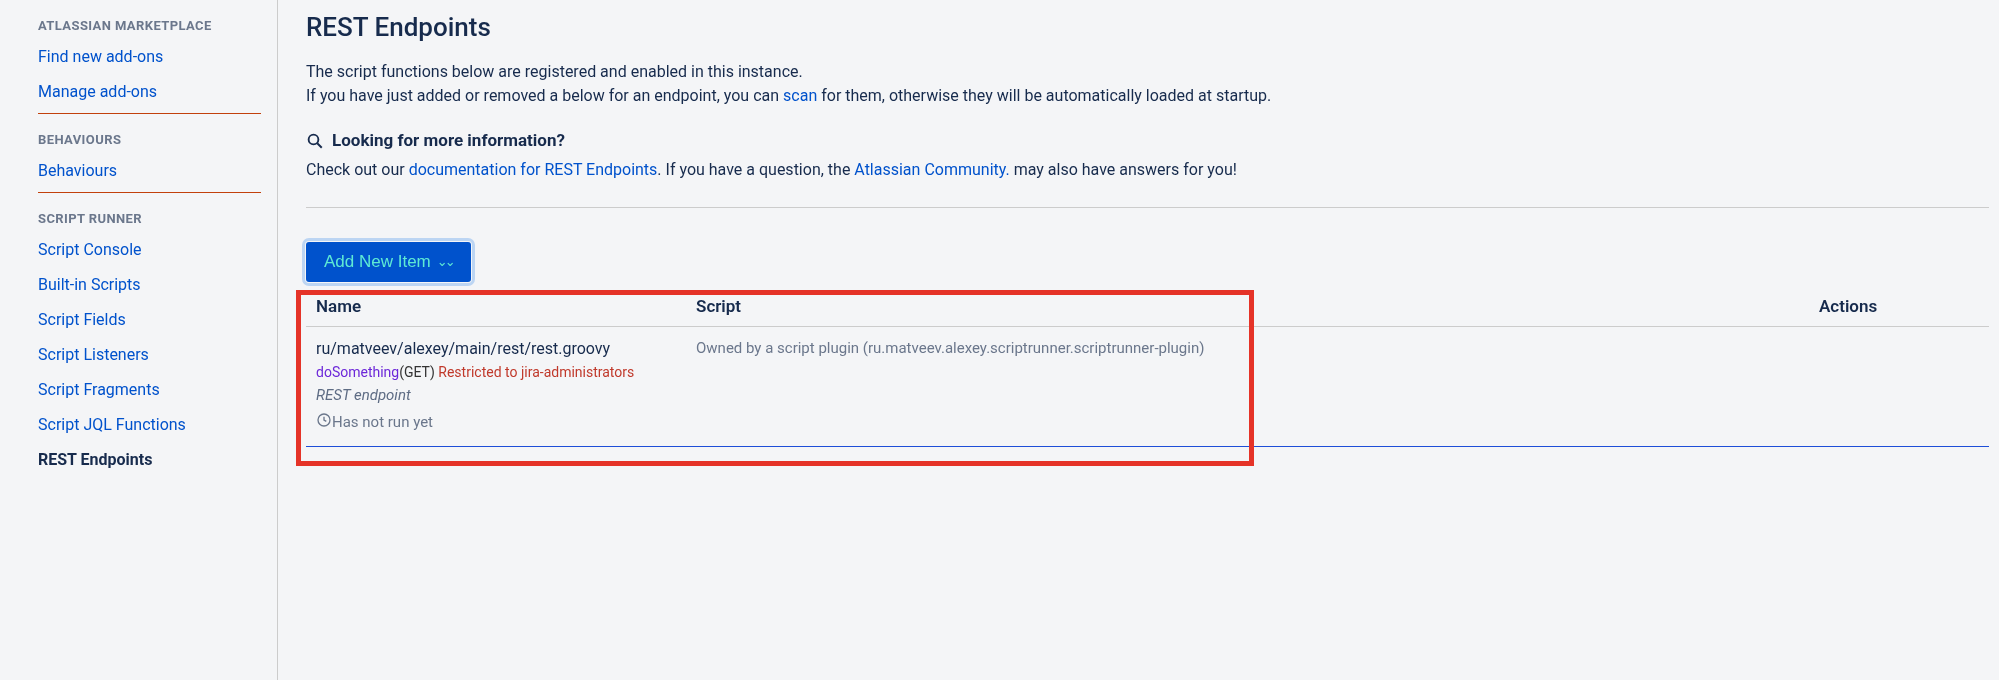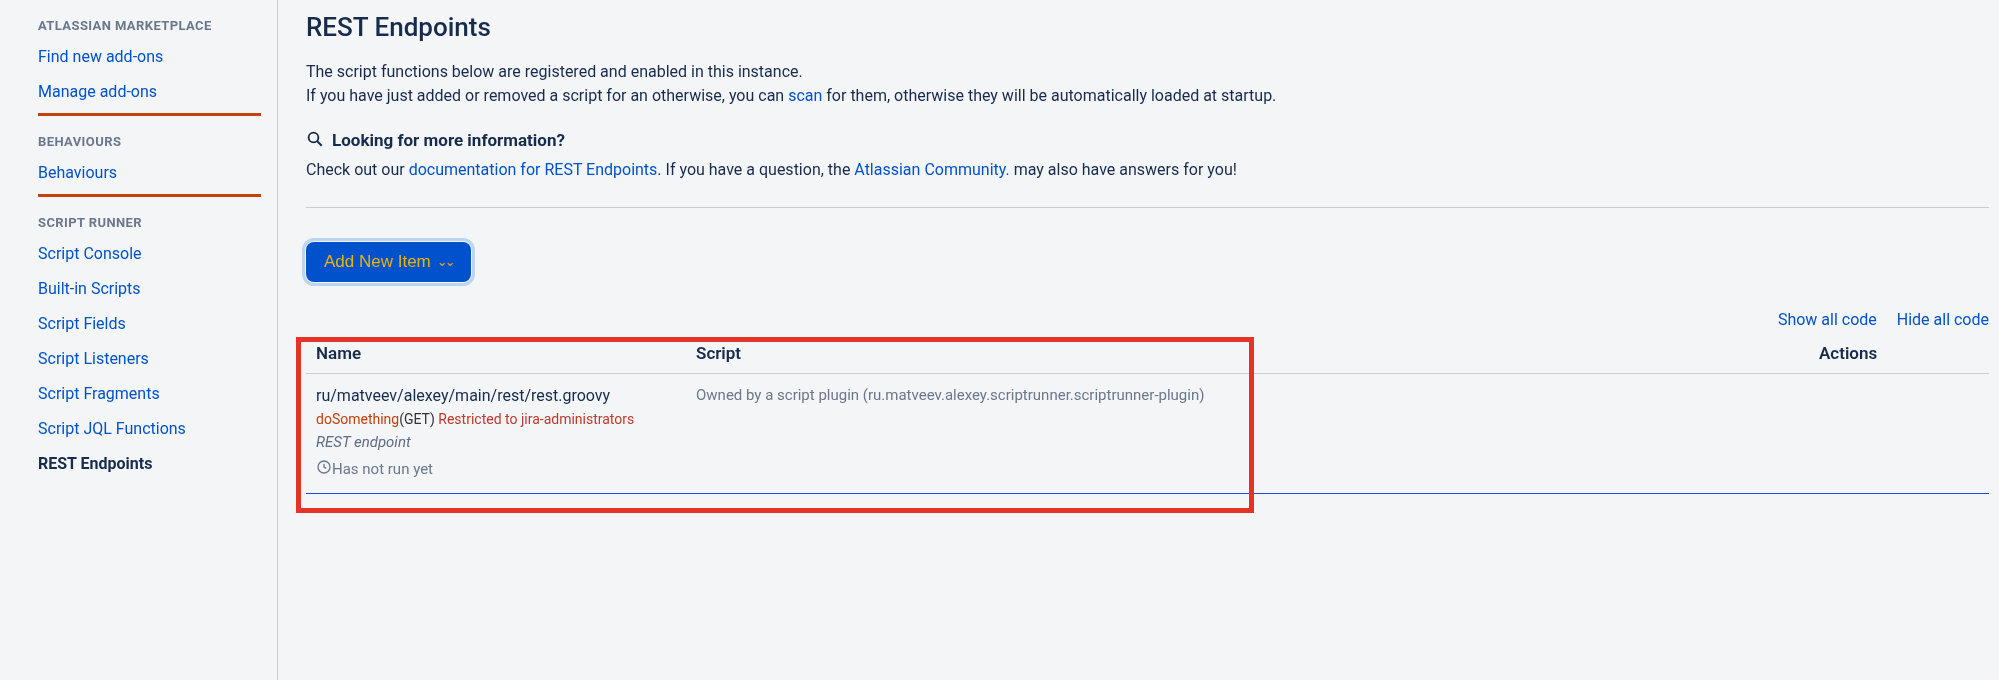--- a/index.html
+++ b/index.html
@@ -9,21 +9,21 @@
       color: #172b4d;
       font-size: 14px;
     }
     .layout { display: flex; width: 1999px; height: 680px; margin-left: 18px; }
     .sidebar {
       width: 260px;
       padding: 0 16px 0 20px;
       border-right: 1px solid #ccc;
       background: #f4f5f7;
     }
-    .sidebar-section { border-top: 3px solid #c2410c; padding: 8px 0 4px; }
+    .sidebar-section { border-top: 1px solid #c2410c; padding: 8px 0 4px; }
     .sidebar-section:first-child { border-top: none; }
     .sidebar-heading {
       font-size: 13px;
       font-weight: 700;
       color: #6b778c;
       letter-spacing: 0.4px;
       padding: 10px 0 6px;
     }
     .sidebar-item {
       display: block;
@@ -33,34 +33,34 @@
       font-weight: 400;
       cursor: pointer;
     }
     .sidebar-item.active { color: #172b4d; font-weight: 700; }
 
     .main { flex: 1; padding: 12px 28px 0 28px; overflow: hidden; }
     .page-title { font-size: 26px; font-weight: 500; color: #172b4d; margin-bottom: 18px; }
     .intro p { font-size: 16px; color: #172b4d; line-height: 1.5; }
     .intro a { color: #0052cc; text-decoration: none; }
 
-    .info-heading { display: flex; align-items: flex-start; gap: 8px; margin-top: 22px; }
+    .info-heading { display: flex; align-items: flex-end; gap: 8px; margin-top: 22px; }
     .info-heading .icon { width: 18px; height: 18px; color: #172b4d; }
     .info-heading .txt { font-size: 17px; font-weight: 700; }
     .info-text { font-size: 16px; margin-top: 10px; }
     .info-text a { color: #0052cc; text-decoration: none; }
 
     .hr { border: none; border-top: 1px solid #ccc; margin-top: 28px; }
 
     .btn-row { margin-top: 34px; }
     .add-btn {
       display: inline-flex; align-items: center; gap: 6px;
-      background: #0052cc; color: #eab308;
+      background: #0052cc; color: #5eead4;
       font-size: 17px; font-weight: 500;
-      border: none; padding: 10px 18px; border-radius: 8px;
+      border: none; padding: 10px 18px; border-radius: 3px;
       outline: 3px solid #bcd5f3; outline-offset: 1px;
       cursor: pointer;
     }
     .add-btn .chev { font-size: 13px; letter-spacing: -3px; line-height: 1; transform: translateY(-1px); }
 
     .code-links { text-align: right; margin-top: 28px; font-size: 16px; }
     .code-links a { color: #0052cc; text-decoration: none; margin-left: 16px; cursor: pointer; }
 
     .table-wrap { position: relative; margin-top: 6px; }
     .highlight-box {
@@ -76,21 +76,21 @@
     table { width: 100%; border-collapse: collapse; }
     thead th {
       text-align: left; font-size: 17px; font-weight: 600;
       padding: 8px 10px 10px 10px; border-bottom: 1px solid #ccc;
     }
     th.name-col { width: 380px; }
     th.actions-col { text-align: left; width: 180px; }
     tbody td { padding: 12px 10px 14px; border-bottom: 1px solid #1d4ed8; vertical-align: top; }
     .row-path { font-size: 16px; color: #172b4d; }
     .row-method { font-size: 14px; margin-top: 6px; }
-    .row-method .fn { color: #c2410c; }
+    .row-method .fn { color: #6d28d9; }
     .row-method .paren { color: #333; }
     .row-method .restricted { color: #c0392b; }
     .row-type { font-style: italic; color: #5e6c84; font-size: 15px; margin-top: 6px; }
     .row-status { display: flex; align-items: center; gap: 0; color: #6b778c; font-size: 15px; margin-top: 8px; }
     .row-status svg { width: 16px; height: 16px; }
     .script-cell { color: #6b778c; font-size: 15px; }
   </style>
 </head>
 <body>
 
@@ -120,21 +120,21 @@
     </div>
 
   </aside>
 
   <main class="main">
     <h1 class="page-title">REST Endpoints</h1>
 
     <div class="intro">
       <p>The script functions below are registered and enabled in this instance.</p>
       <p>
-        <span>If you have just added or removed a script for an otherwise, you can </span><a>scan</a><span> for them, otherwise they will be automatically loaded at startup.</span>
+        <span>If you have just added or removed a below for an endpoint, you can </span><a>scan</a><span> for them, otherwise they will be automatically loaded at startup.</span>
       </p>
     </div>
 
     <div class="info-heading">
       <span class="icon">
         <svg viewBox="0 0 24 24" fill="none" stroke="currentColor" stroke-width="2.5">
             <circle cx="10" cy="10" r="6.5"></circle>
             <line x1="15" y1="15" x2="21" y2="21"></line>
           </svg>
       </span>
@@ -146,24 +146,20 @@
 
     <hr class="hr">
 
     <div class="btn-row">
       <button class="add-btn">
         <span>Add New Item</span>
         <span class="chev">⌄⌄</span>
       </button>
     </div>
 
-    <div class="code-links">
-      <a>Show all code</a>
-      <a>Hide all code</a>
-    </div>
 
     <div class="table-wrap">
       <div class="highlight-box"></div>
       <table>
         <thead>
           <tr>
             <th class="name-col">Name</th>
             <th>Script</th>
             <th class="actions-col">Actions</th>
           </tr>

